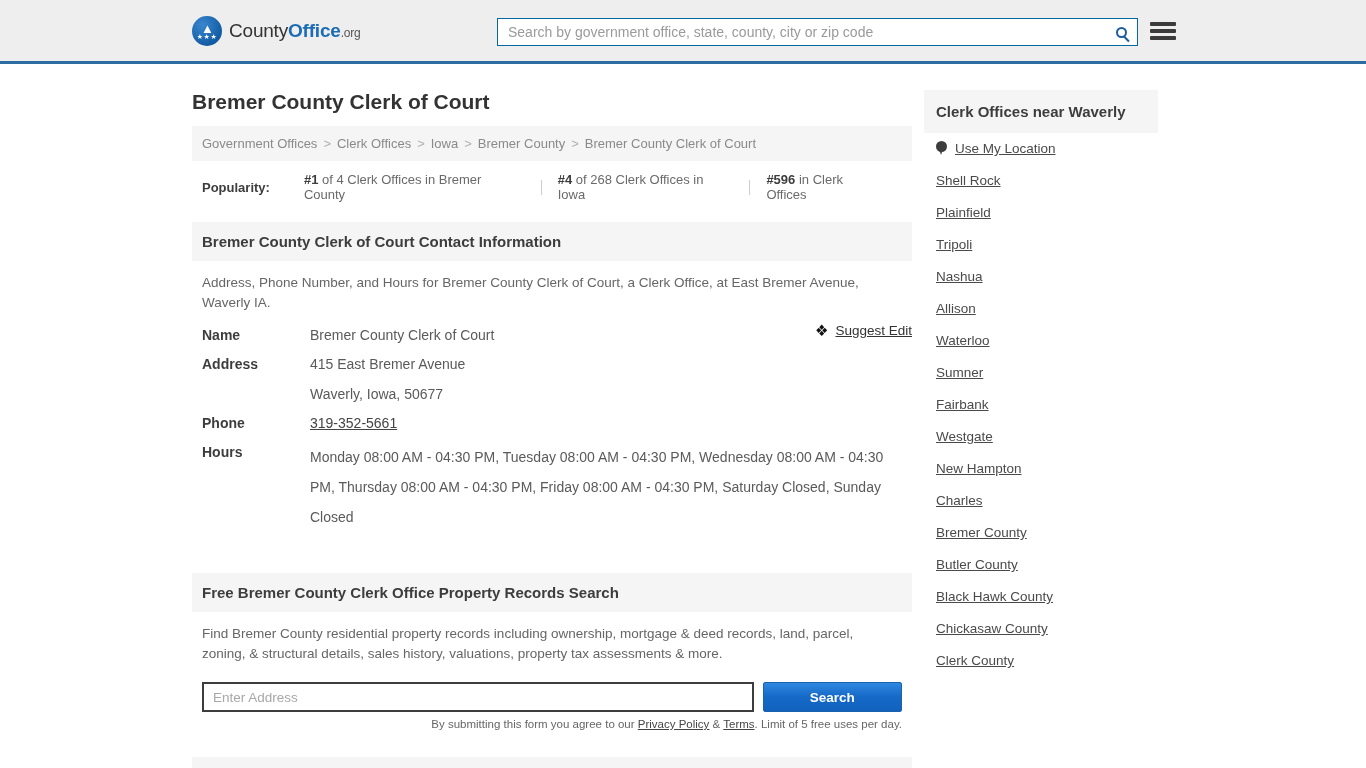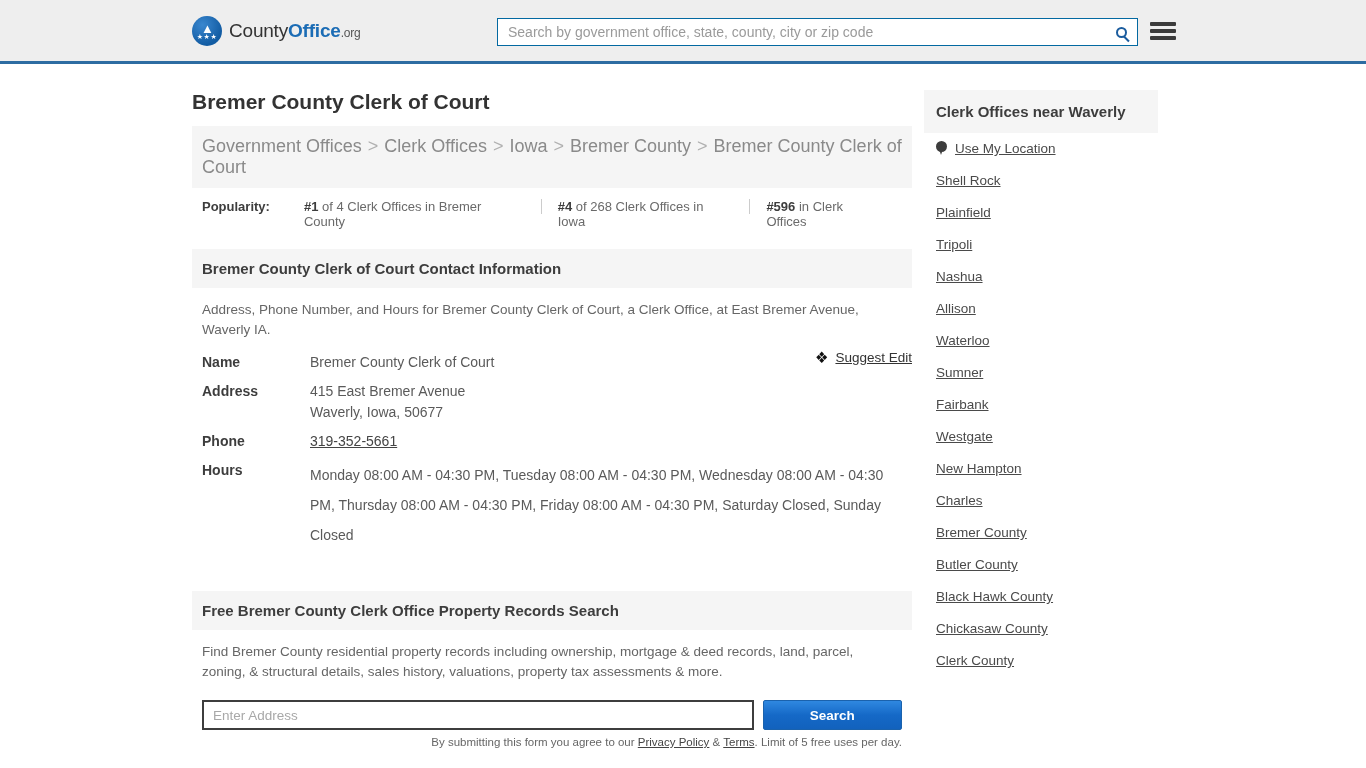--- a/index.html
+++ b/index.html
@@ -133,33 +133,33 @@
     font-size: 21px;
     font-weight: bold;
     color: #333333;
     margin: 26px 0 12px 0;
     letter-spacing: 0;
   }
 
   .bar {
     background: #f5f5f5;
     padding: 10px 10px;
-    font-size: 18px;
+    font-size: 13px;
     color: #8a8a8a;
   }
   .bar a { color: #8a8a8a; text-decoration: none; }
   .crumb-sep { margin: 0 6px; color: #b0b0b0; }
   .crumb-last { color: #8a8a8a; }
 
   .pop-row {
     padding: 11px 10px;
     font-size: 13px;
     color: #666666;
     display: flex;
-    align-items: flex-start;
+    align-items: center;
     gap: 0;
   }
   .pop-label { font-weight: bold; color: #3d3d3d; margin-right: 18px; }
   .pop-item { color: #6a6a6a; padding: 0 16px; }
   .pop-item:first-of-type { padding-left: 0; }
   .pop-item strong { color: #3d3d3d; font-weight: bold; }
   .pop-div { width: 1px; height: 15px; background: #cccccc; }
 
   .section-head {
     background: #f5f5f5;
@@ -184,21 +184,21 @@
     width: 108px; flex: none;
     font-size: 14px; font-weight: bold; color: #3d3d3d;
     line-height: 21px;
   }
   .detail-val {
     font-size: 14px; color: #5a5a5a; line-height: 21px;
     max-width: 610px;
   }
   .detail-val.hours-val { line-height: 30px; }
   .detail-val a { color: #444444; text-decoration: underline; }
-  .addr-line2 { }
+  .addr-line2 { margin-top: 9px; }
 
   .suggest-edit {
     position: absolute;
     right: 0px; top: 2px;
     display: flex; align-items: center; gap: 7px;
     font-size: 13.5px;
     color: #333333;
     text-decoration: none;
     cursor: pointer;
   }

